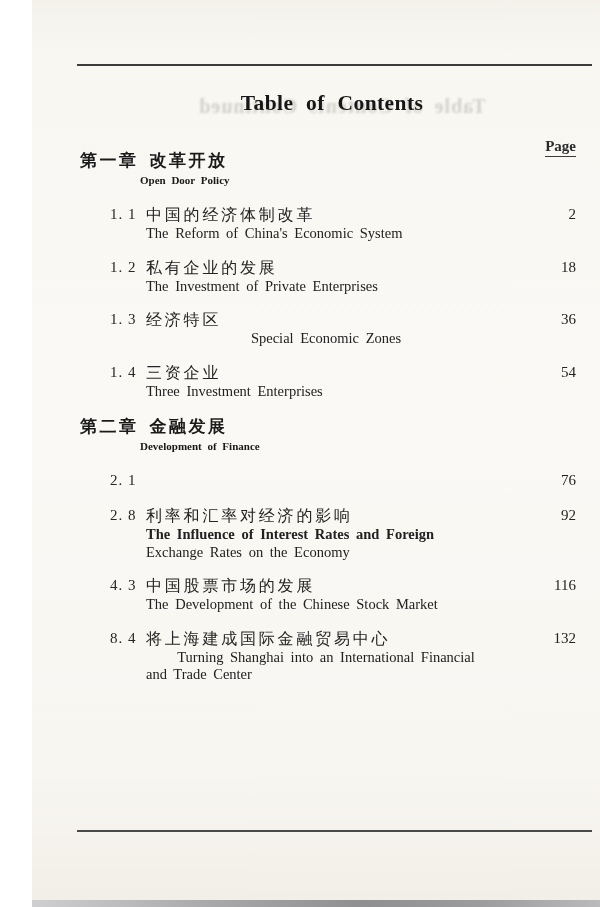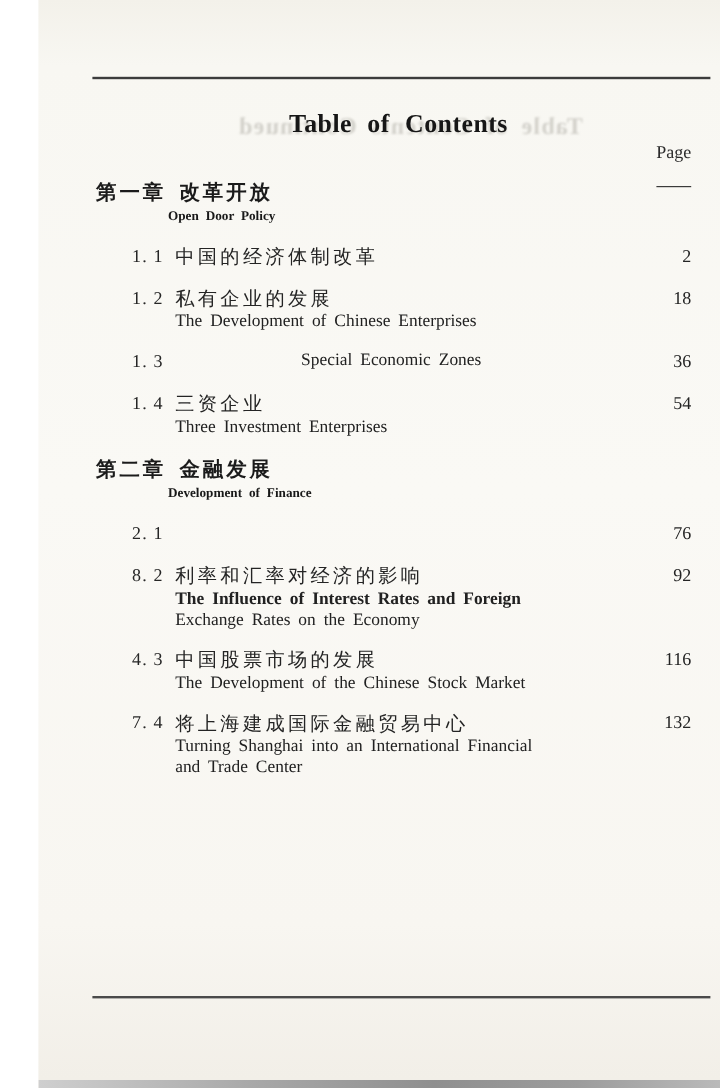--- a/index.html
+++ b/index.html
@@ -28,23 +28,23 @@
     letter-spacing:1px; word-spacing:5px; pointer-events:none;
   }
 
   .doc-title {
     position:absolute; top:91px; left:0; right:0; text-align:center;
     font-weight:bold; font-size:21.5px; color:#161616;
     letter-spacing:0.4px; word-spacing:7px;
   }
 
   .page-label {
-    position:absolute; top:120px; right:56px;
-    font-weight:normal; font-size:15px; color:#2a2a2a;
-    border-bottom:1.5px solid #3a3a3a; padding-bottom:18px;
+    position:absolute; top:138px; right:56px;
+    font-weight:bold; font-size:15px; color:#2a2a2a;
+    border-bottom:1.5px solid #3a3a3a; padding-bottom:1px;
     word-spacing:2px;
   }
 
   .toc { position:absolute; top:150px; left:0; right:0; }
 
   .chapter { margin-top:16px; }
   .chapter:first-child { margin-top:0; }
 
   .chapter-head { margin-left:48px; }
   .chapter-line { display:flex; gap:11px; line-height:21px; }
@@ -89,38 +89,42 @@
         <span class="chapter-num">第一章</span>
         <span class="chapter-zh">改革开放</span>
       </div>
       <div class="chapter-en">Open Door Policy</div>
     </div>
 
   <div class="entry">
     <span class="entry-num">1. 1</span>
     <span class="entry-body">
       <span class="entry-zh" style="display:block">中国的经济体制改革</span>
+      <span class="entry-en" style="display:block">
+              <span style="display: block;">The Reform of China's Economic System</span>
+            </span>
     </span>
     <span class="entry-page">2</span>
   </div>
 
   <div class="entry">
     <span class="entry-num">1. 2</span>
     <span class="entry-body">
       <span class="entry-zh" style="display:block">私有企业的发展</span>
       <span class="entry-en" style="display:block">
-              <span style="display: block;">The Development of Chinese Enterprises</span>
+              <span style="display: block;">The Investment of Private Enterprises</span>
             </span>
     </span>
     <span class="entry-page">18</span>
   </div>
 
   <div class="entry">
     <span class="entry-num">1. 3</span>
     <span class="entry-body">
+      <span class="entry-zh" style="display:block">经济特区</span>
       <span class="entry-en" style="display:block">
               <span style="display: block; text-align: center;">Special Economic Zones</span>
             </span>
     </span>
     <span class="entry-page">36</span>
   </div>
 
   <div class="entry">
     <span class="entry-num">1. 4</span>
     <span class="entry-body">
@@ -143,21 +147,21 @@
     </div>
 
   <div class="entry">
     <span class="entry-num">2. 1</span>
     <span class="entry-body">
     </span>
     <span class="entry-page">76</span>
   </div>
 
   <div class="entry">
-    <span class="entry-num">8. 2</span>
+    <span class="entry-num">2. 8</span>
     <span class="entry-body">
       <span class="entry-zh" style="display:block">利率和汇率对经济的影响</span>
       <span class="entry-en" style="display:block">
               <span style="display: block; font-weight: bold;">The Influence of Interest Rates and Foreign</span>
               <span style="display: block;">Exchange Rates on the Economy</span>
             </span>
     </span>
     <span class="entry-page">92</span>
   </div>
 
@@ -166,25 +170,25 @@
     <span class="entry-body">
       <span class="entry-zh" style="display:block">中国股票市场的发展</span>
       <span class="entry-en" style="display:block">
               <span style="display: block;">The Development of the Chinese Stock Market</span>
             </span>
     </span>
     <span class="entry-page">116</span>
   </div>
 
   <div class="entry">
-    <span class="entry-num">7. 4</span>
+    <span class="entry-num">8. 4</span>
     <span class="entry-body">
       <span class="entry-zh" style="display:block">将上海建成国际金融贸易中心</span>
       <span class="entry-en" style="display:block">
-              <span style="display: block;">Turning Shanghai into an International Financial</span>
+              <span style="display: block; text-align: center;">Turning Shanghai into an International Financial</span>
               <span style="display: block;">and Trade Center</span>
             </span>
     </span>
     <span class="entry-page">132</span>
   </div>
 </section>
 </div>
 
   <div class="rule rule-bottom"></div>
   <div class="scan-edge"></div>

